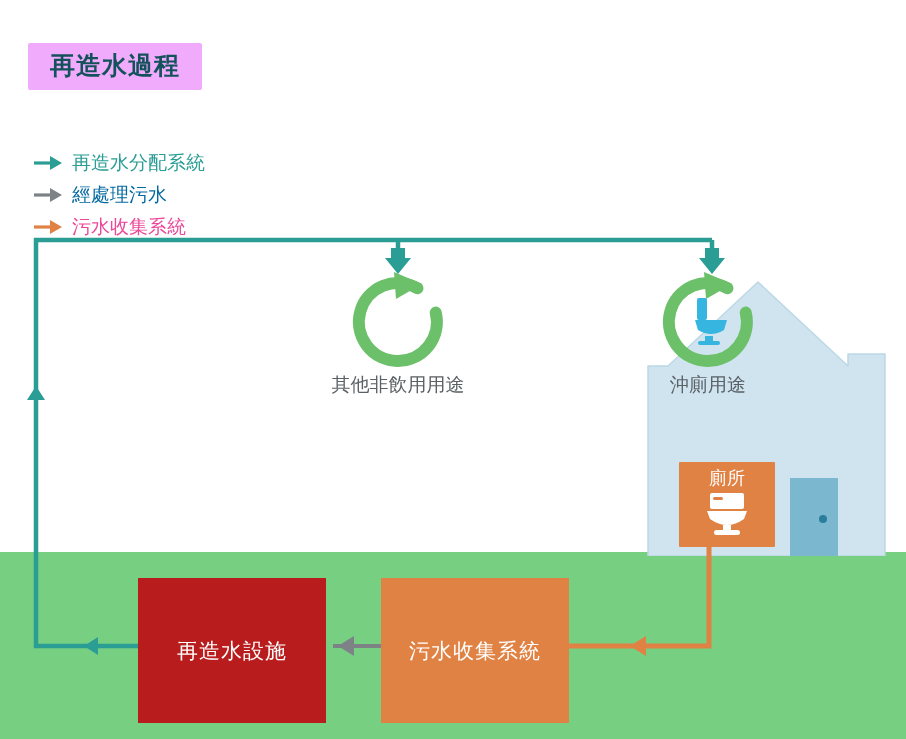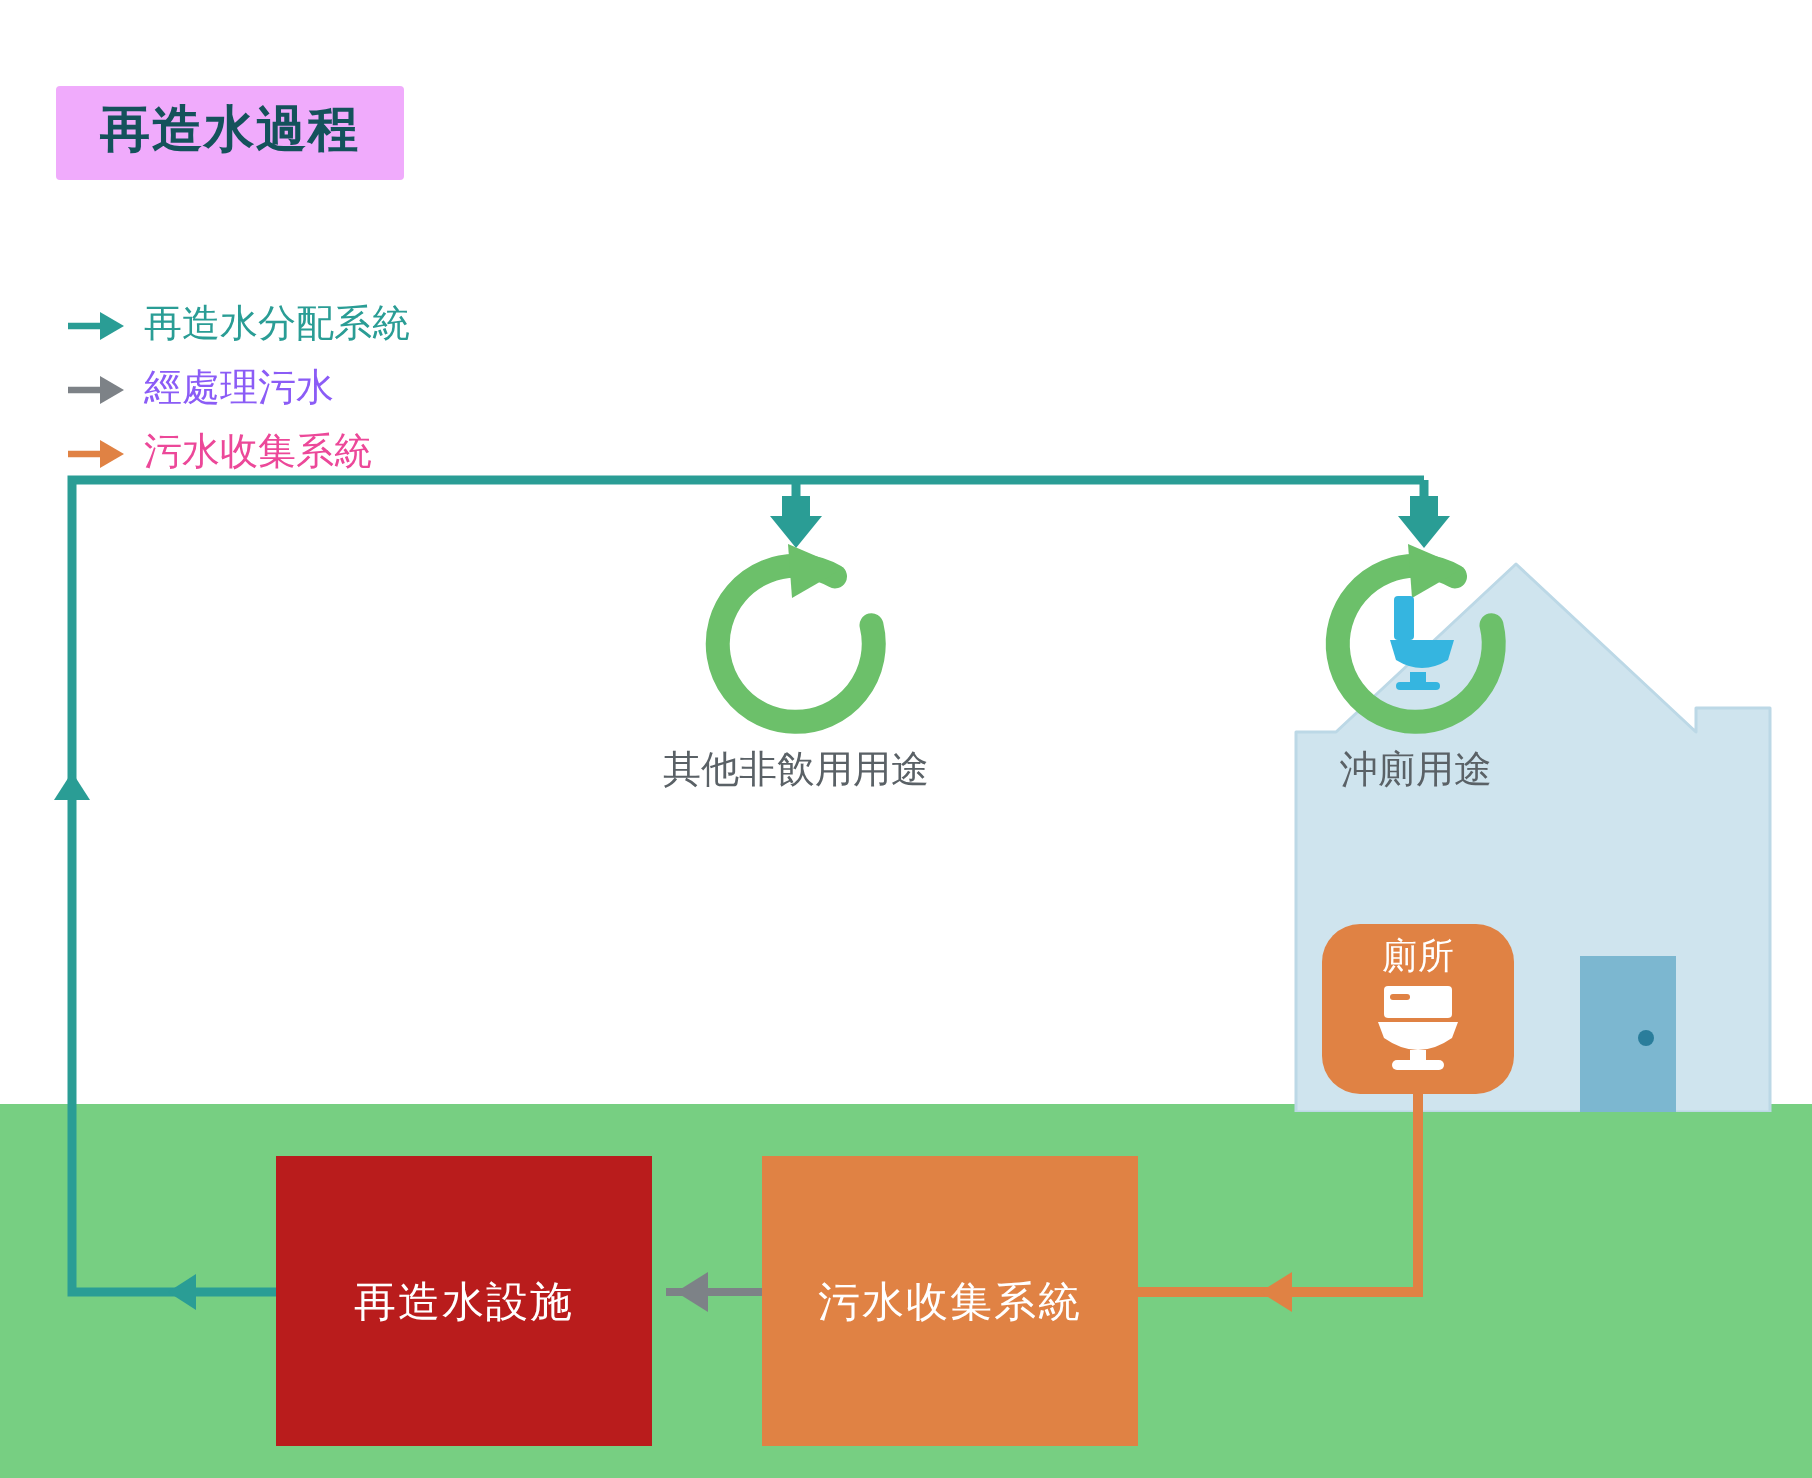--- a/index.html
+++ b/index.html
@@ -45,22 +45,22 @@
     text-align:center;
   }
   #cap-other{left:298px;top:372px;width:200px;}
   #cap-toilet{left:638px;top:372px;width:140px;}
 
   
   .house{position:absolute;left:610px;top:266px;width:296px;height:290px;}
 
   
   .sign{
-    position:absolute;left:661px;top:462px;width:96px;height:85px;
-    background:#e08244;border-radius:19px;
+    position:absolute;left:679px;top:462px;width:96px;height:85px;
+    background:#e08244;border-radius:1px;
     display:flex;flex-direction:column;align-items:center;
     padding-top:5px;box-sizing:border-box;
   }
   .sign-label{font-size:18px;color:#ffffff;line-height:22px;}
 
   
   .fbox{
     position:absolute;display:flex;align-items:center;justify-content:center;
     color:#ffffff;font-size:21px;letter-spacing:1px;
   }
@@ -172,21 +172,21 @@
         <path d="M 16 3 L 28 10 L 16 17 Z" fill="#2a9d95"></path>
       </svg>
       <span class="legend-label" style="color:#2a9d95">再造水分配系統</span>
     </div>
 
     <div class="legend-row">
       <svg class="legend-arrow" viewBox="0 0 30 20">
         <path d="M 0 10 L 19 10" stroke="#7d8287" stroke-width="3.2" fill="none"></path>
         <path d="M 16 3 L 28 10 L 16 17 Z" fill="#7d8287"></path>
       </svg>
-      <span class="legend-label" style="color:#8b5cf6">經處理污水</span>
+      <span class="legend-label" style="color:#0369a1">經處理污水</span>
     </div>
 
     <div class="legend-row">
       <svg class="legend-arrow" viewBox="0 0 30 20">
         <path d="M 0 10 L 19 10" stroke="#e08244" stroke-width="3.2" fill="none"></path>
         <path d="M 16 3 L 28 10 L 16 17 Z" fill="#e08244"></path>
       </svg>
       <span class="legend-label" style="color:#ec4899">污水收集系統</span>
     </div>
 

